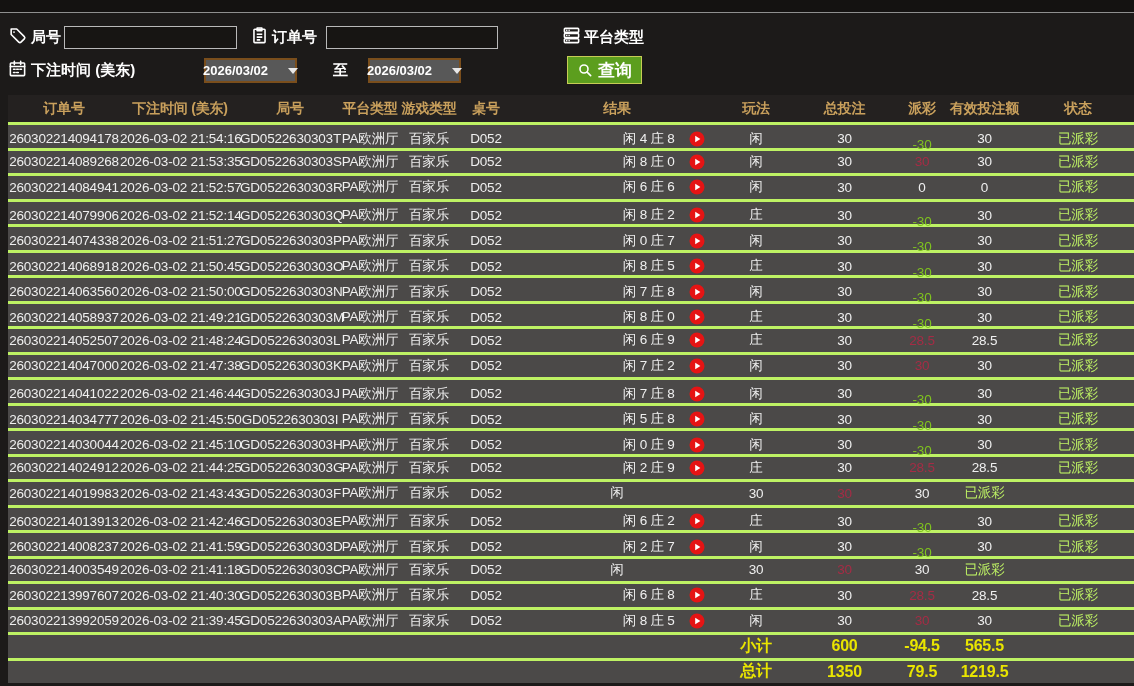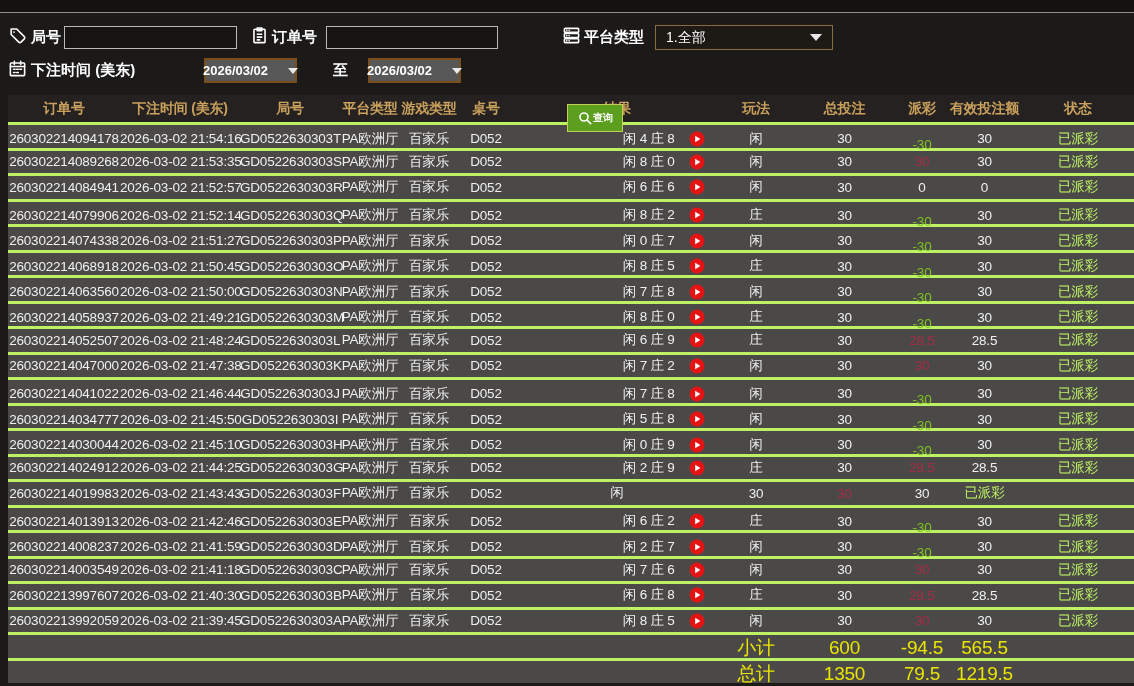--- a/index.html
+++ b/index.html
@@ -27,42 +27,42 @@
   }
   .caret-down { width:0; height:0; border-left:6px solid transparent; border-right:6px solid transparent; border-top:7px solid #e8e8e8; }
   .datebox {
     position:absolute; height:25px; background:#585858; border:2px solid #7a4e1c;
     color:#fff; font-weight:bold; font-size:13px;
     display:flex; align-items:center; justify-content:center; gap:20px; cursor:pointer;
   }
   .datebox .caret-down { border-left-width:5px; border-right-width:5px; border-top-width:6px; }
   .searchbtn {
     position:absolute; height:28px; background:#5c9e1e; border:1px solid #c6cc55;
-    color:#fff; font-weight:bold; font-size:10px;
-    display:flex; align-items:center; padding:0 9px; cursor:pointer;margin-top:48px;
+    color:#fff; font-weight:bold; font-size:17px;
+    display:flex; align-items:center; gap:5px; padding:0 9px; cursor:pointer;
   }
 
   
   .table { margin-left:8px; width:1126px; }
   .thead, .trow {
     display:grid;
     grid-template-columns:112px 120px 100px 60px 58px 56px 206px 72px 105px 50px 75px 1fr;
     align-items:center;
   }
   .thead { height:27px; background:#242120; color:#c9a05c; font-weight:bold; font-size:14px; }
   .trow { height:25.5px; background:#4b4948; border-top:3px solid #bef264; font-size:13.5px; }
   .cell { text-align:center; white-space:nowrap; letter-spacing:-0.2px; }
   .result-cell { position:relative; height:100%; }
   .result-text { position:absolute; left:14%; width:64%; text-align:right; top:50%; transform:translateY(-50%); }
   .play-icon { position:absolute; left:85%; top:50%; transform:translateY(-50%); width:16px; height:16px; cursor:pointer; }
   .pay-green { color:#7fc31f;margin-top:12px; }
   .pay-red   { color:#a52c45; }
   .pay-white { color:#efefef; }
   .status    { color:#bef264; }
-  .foot .cell { color:#e9e500; font-weight:normal; font-size:19px; }
+  .foot .cell { color:#e9e500; font-weight:bold; font-size:16px; }
   .foot .spacer { grid-column:1 / 8; }
 </style>
 </head>
 <body>
 
 <div>
   <div class="topstrip"></div>
 
   <div class="filters">
 
@@ -87,24 +87,20 @@
 
     <span class="ficon" style="left:562px;top:13px">
       <svg viewBox="0 0 24 24" width="19" height="19" fill="none" stroke="#fff" stroke-width="2" stroke-linecap="round" stroke-linejoin="round">
           <rect x="3" y="3" width="18" height="5" rx="1"></rect>
           <rect x="3" y="9.5" width="18" height="5" rx="1"></rect>
           <rect x="3" y="16" width="18" height="5" rx="1"></rect>
           <path d="M6 5.5h.01M9 5.5h.01M6 12h.01M9 12h.01M6 18.5h.01M9 18.5h.01"></path>
         </svg>
     </span>
     <span class="flabel" style="left:584px;top:14px">平台类型</span>
-    <div class="fselect" style="left:655px;top:12px;width:178px">
-      <span>1.全部</span>
-      <span class="caret-down"></span>
-    </div>
 
     <span class="ficon" style="left:8px;top:46px">
       <svg viewBox="0 0 24 24" width="19" height="19" fill="none" stroke="#fff" stroke-width="2" stroke-linecap="round" stroke-linejoin="round">
           <rect x="3" y="5" width="18" height="16" rx="1"></rect>
           <path d="M3 9.5h18M8 3v4M16 3v4M7 13h2M11 13h2M15 13h2M7 17h2M11 17h2"></path>
         </svg>
     </span>
     <span class="flabel" style="left:31px;top:47px">下注时间 (美东)</span>
     <div class="datebox" style="left:204px;top:45px;width:93px">
       <span>2026/03/02</span>
@@ -476,27 +472,20 @@
           <div class="cell">30</div>
           <div class="cell status">已派彩</div>
         </div>
         <div class="trow">
           <div class="cell">260302214003549</div>
           <div class="cell">2026-03-02 21:41:18</div>
           <div class="cell">GD0522630303C</div>
           <div class="cell">PA欧洲厅</div>
           <div class="cell">百家乐</div>
           <div class="cell">D052</div>
-          <div class="cell result-cell">
-            <span class="result-text">闲 7 庄 6</span>
-            <span class="play-icon"><svg viewBox="0 0 16 16" width="16" height="16">
-                <circle cx="8" cy="8" r="7.5" fill="#e51414"></circle>
-                <path d="M6.2 4.8v6.4l5.2-3.2z" fill="#fff"></path>
-              </svg></span>
-          </div>
           <div class="cell">闲</div>
           <div class="cell">30</div>
           <div class="cell pay-red">30</div>
           <div class="cell">30</div>
           <div class="cell status">已派彩</div>
         </div>
         <div class="trow">
           <div class="cell">260302213997607</div>
           <div class="cell">2026-03-02 21:40:30</div>
           <div class="cell">GD0522630303B</div>

